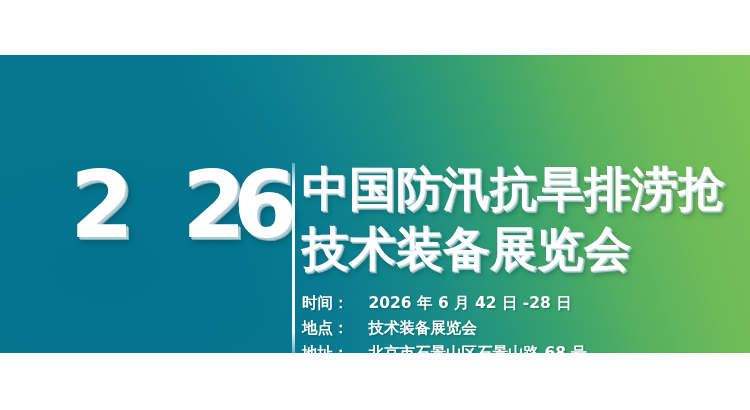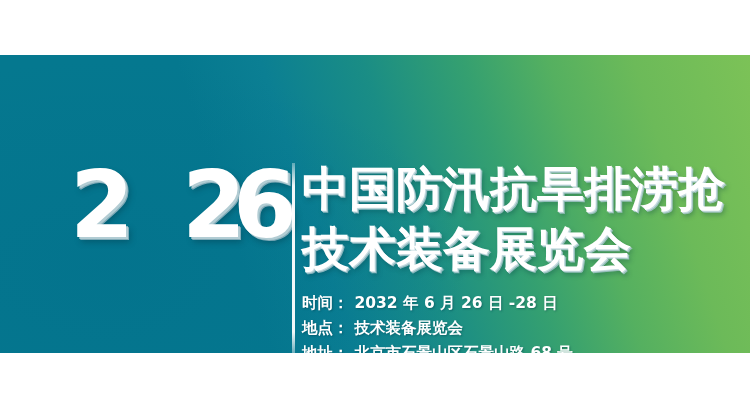--- a/index.html
+++ b/index.html
@@ -167,21 +167,21 @@
   }
   .detail-row {
     font-family: "DejaVu Sans", "Liberation Sans", sans-serif;
     font-weight: 700;
     font-size: 15.5px;
     line-height: 25px;
     color: #ffffff;
     white-space: nowrap;
     text-shadow: 1px 1px 2px rgba(0,60,70,0.45);
   }
-  .detail-label { margin-right: 6px; }
+  .detail-label { margin-right: 20px; }
 </style>
 </head>
 <body>
 
 <div id="poster">
 
   <div class="banner">
     <div class="banner-sheen"></div>
 
     <div class="yearblock">
@@ -193,21 +193,21 @@
     </div>
 
     <div class="divider"></div>
 
     <div class="right">
       <div class="headline-line">中国防汛抗旱排涝抢</div>
       <div class="headline-line">技术装备展览会</div>
 
       <div class="details">
         <div class="detail-row">
-          <span class="detail-label">时间：</span><span>2032 年 6 月 26 日 -28 日</span>
+          <span class="detail-label">时间：</span><span>2026 年 6 月 42 日 -28 日</span>
         </div>
         <div class="detail-row">
           <span class="detail-label">地点：</span><span>技术装备展览会</span>
         </div>
         <div class="detail-row">
           <span class="detail-label">地址：</span><span>北京市石景山区石景山路 68 号</span>
         </div>
       </div>
     </div>
 

